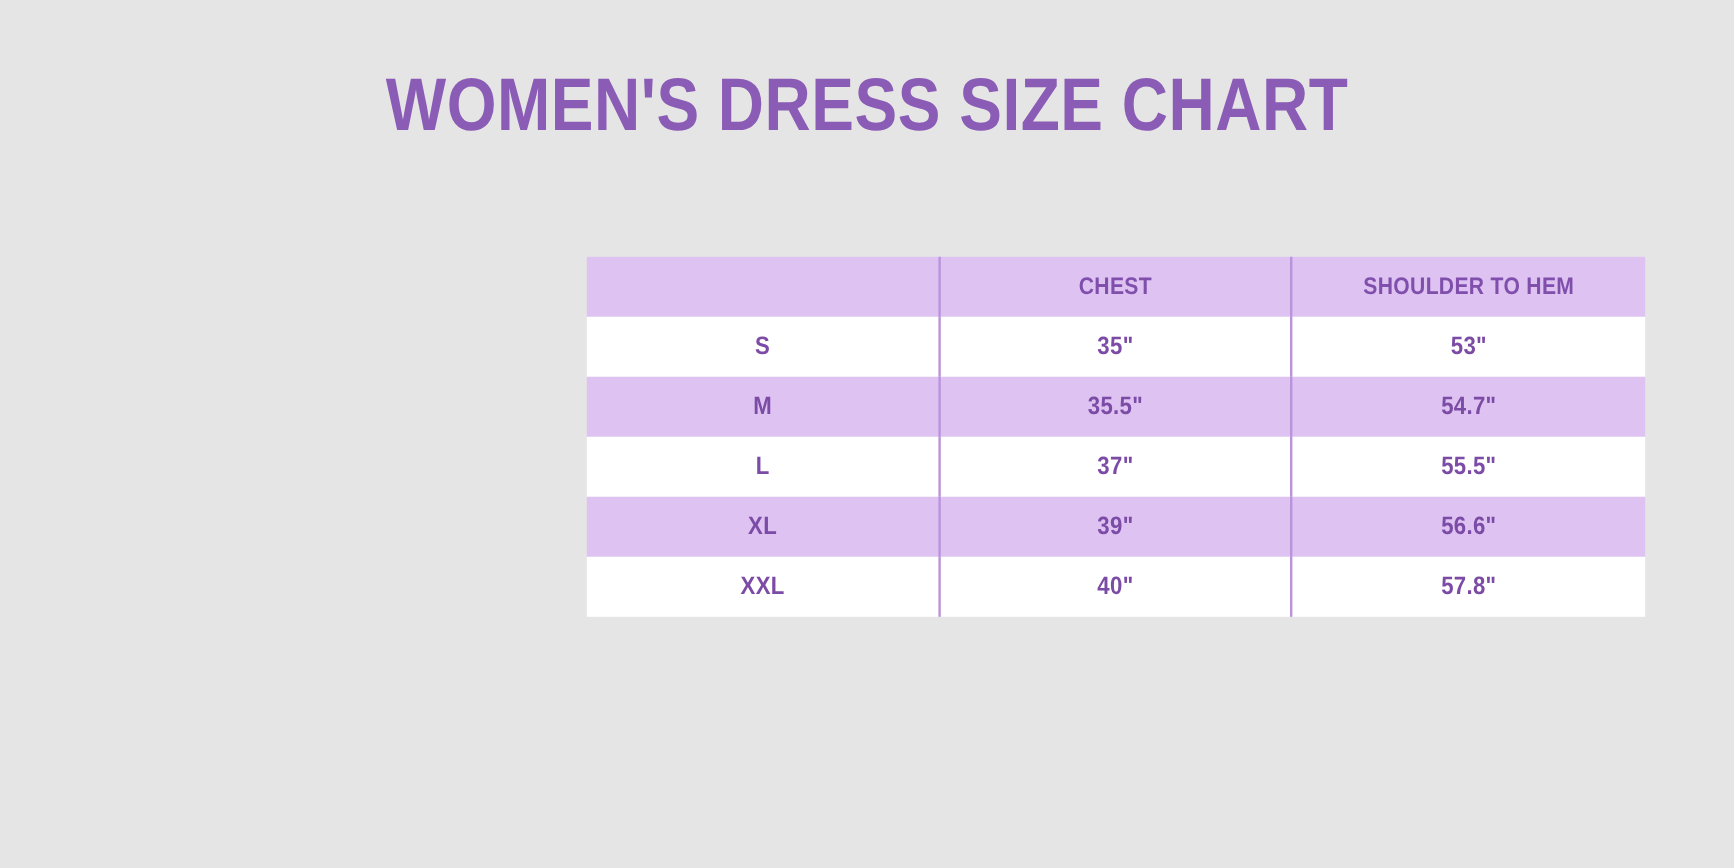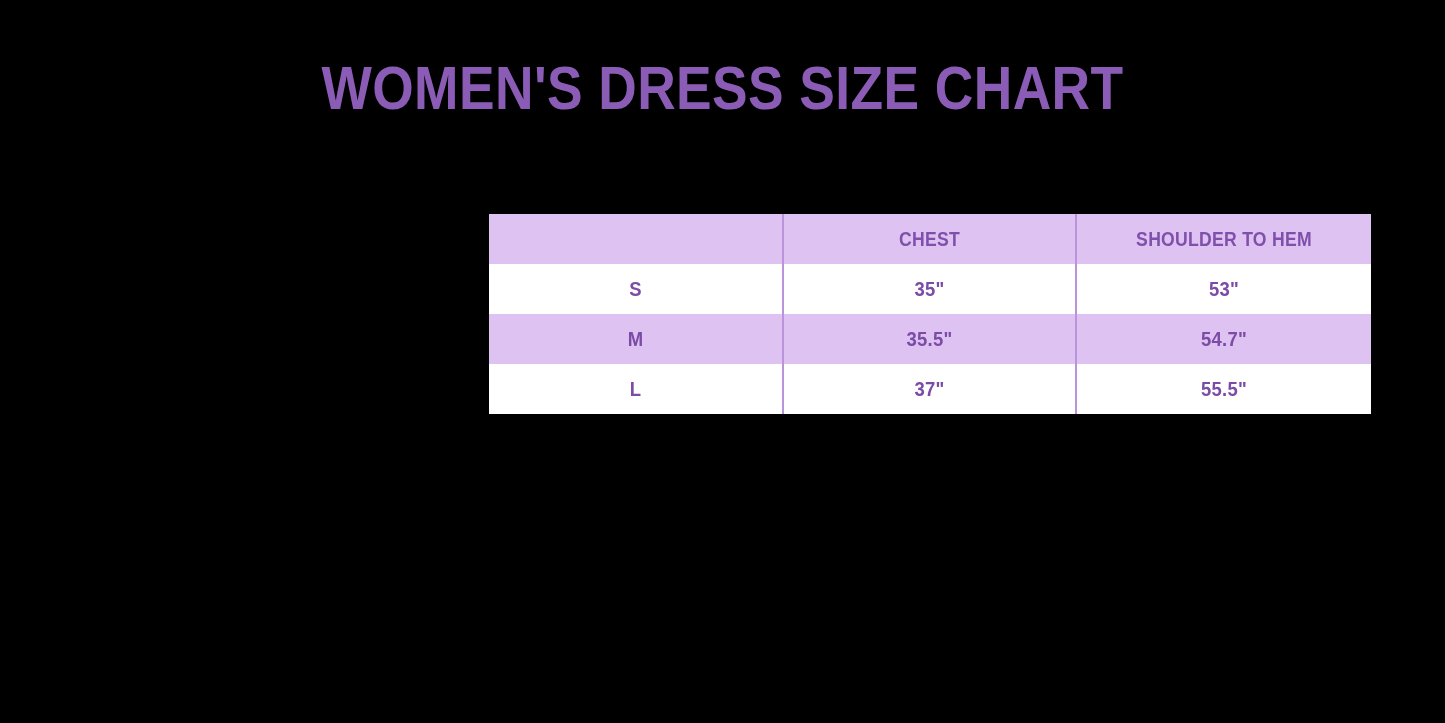--- a/index.html
+++ b/index.html
@@ -12,21 +12,21 @@
     height: 723px;
     background: #ffffff;
     font-family: "Liberation Sans", sans-serif;
     overflow: hidden;
   }
 
   .page {
     position: relative;
     width: 1445px;
     height: 723px;
-    background: #000000;
+    background: #e5e5e5;
   }
 
   
   .chart-title {
     position: absolute;
     left: 0;
     top: 55px;
     width: 1445px;
     text-align: center;
     font-family: "Liberation Sans", sans-serif;
@@ -158,20 +158,42 @@
             <span class="cell-inner">L</span>
           </td>
           <td class="sep">
             <span class="cell-inner">37"</span>
           </td>
           <td class="sep">
             <span class="cell-inner">55.5"</span>
           </td>
         </tr>
 
+        <tr class="shaded">
+          <td>
+            <span class="cell-inner">XL</span>
+          </td>
+          <td class="sep">
+            <span class="cell-inner">39"</span>
+          </td>
+          <td class="sep">
+            <span class="cell-inner">56.6"</span>
+          </td>
+        </tr>
 
+        <tr class="plain">
+          <td>
+            <span class="cell-inner">XXL</span>
+          </td>
+          <td class="sep">
+            <span class="cell-inner">40"</span>
+          </td>
+          <td class="sep">
+            <span class="cell-inner">57.8"</span>
+          </td>
+        </tr>
 
 
       </tbody>
     </table>
   </div>
 
 </div>
 
 </body></html>

